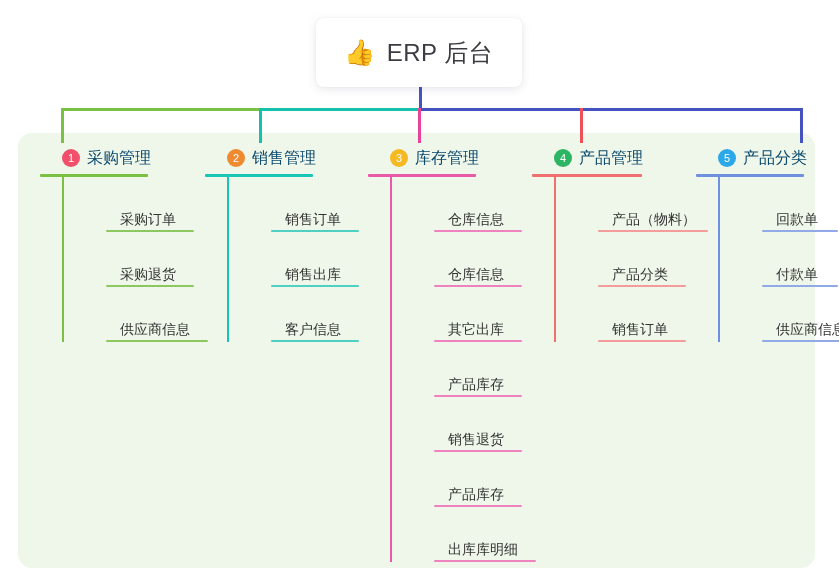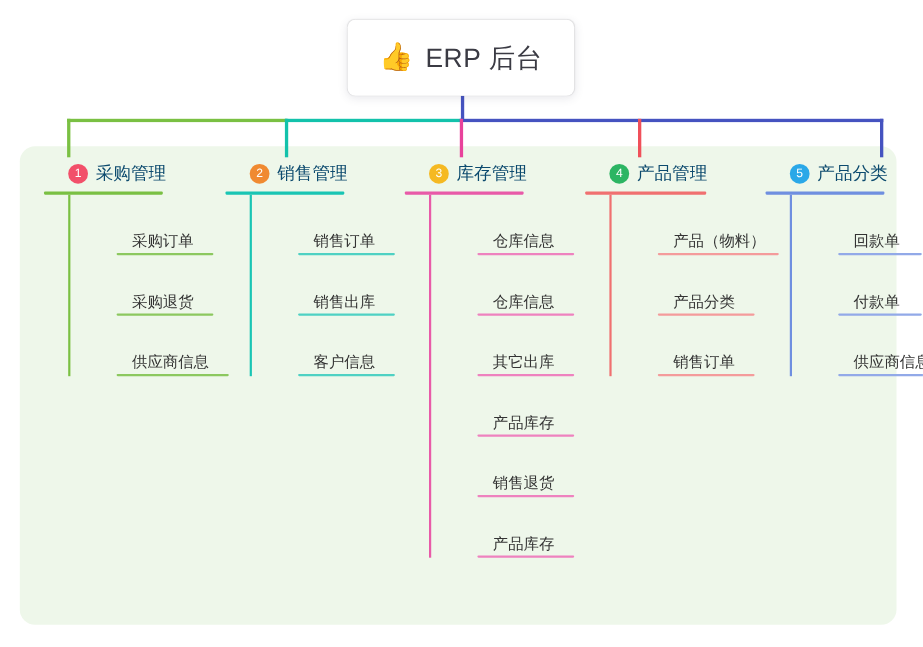--- a/index.html
+++ b/index.html
@@ -230,20 +230,24 @@
       <span class="item-rule" style="width:88px; background:#ee82bf;"></span>
     </div>
     <div class="item">
       <span class="item-label">销售退货</span>
       <span class="item-rule" style="width:88px; background:#ee82bf;"></span>
     </div>
     <div class="item">
       <span class="item-label">产品库存</span>
       <span class="item-rule" style="width:88px; background:#ee82bf;"></span>
     </div>
+    <div class="item">
+      <span class="item-label">出库库明细</span>
+      <span class="item-rule" style="width:102px; background:#ee82bf;"></span>
+    </div>
   </div>
 </div>
 
 <div class="column" style="left:532px; top:146px; width:160px;">
   <div class="col-head">
     <span class="badge" style="background: rgb(44, 181, 99);">4</span>
     <span class="col-title">产品管理</span>
   </div>
   <div class="head-rule" style="width:110px; background:#f07070;"></div>
   <div class="items">

